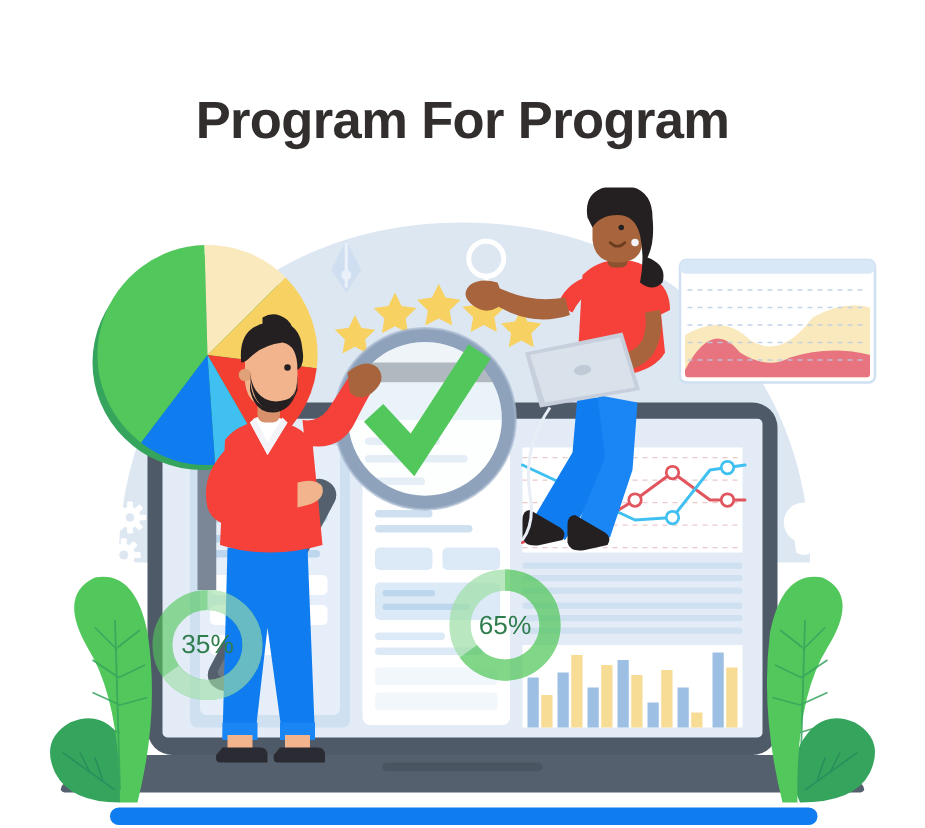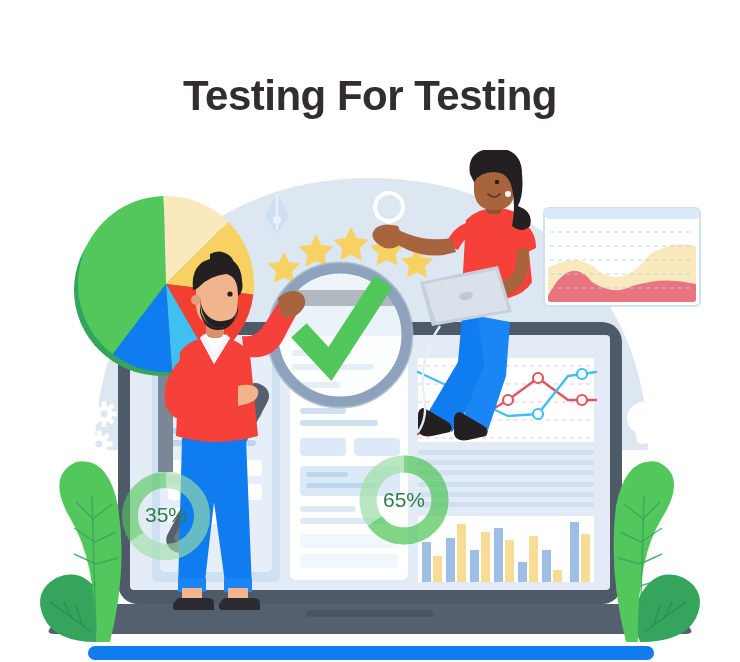--- a/index.html
+++ b/index.html
@@ -12,21 +12,21 @@
     font-size:42px;font-weight:bold;color:#332e2e;letter-spacing:-0.5px;
   }
   #art{position:absolute;left:0;top:150px;width:740px;height:512px;}
   svg{display:block;}
 </style>
 </head>
 <body>
 
 <div id="stage">
 
-  <div id="title">Testing For Testing</div>
+  <div id="title">Program For Program</div>
 
   <div id="art">
   <svg width="740" height="512" viewBox="0 0 740 512" xmlns="http://www.w3.org/2000/svg">
 
     <defs>
       <clipPath id="screenClip">
         <rect x="130" y="185" width="480" height="255" rx="4"></rect>
       </clipPath>
       <clipPath id="lensClip">
         <circle cx="340" cy="185" r="62"></circle>

